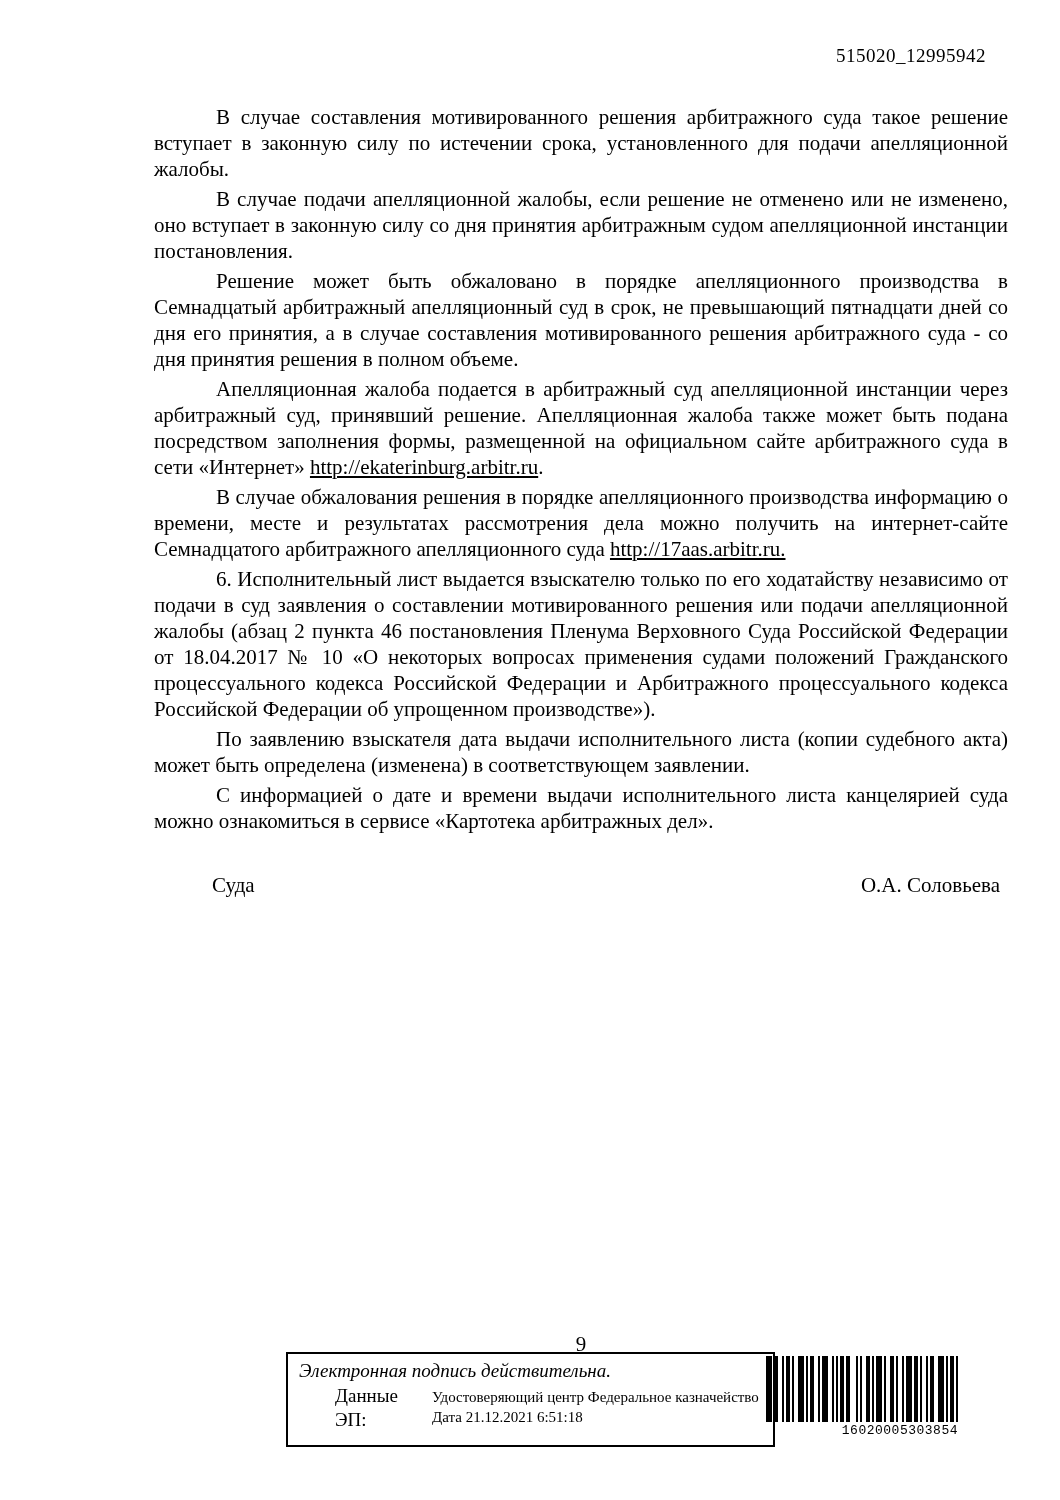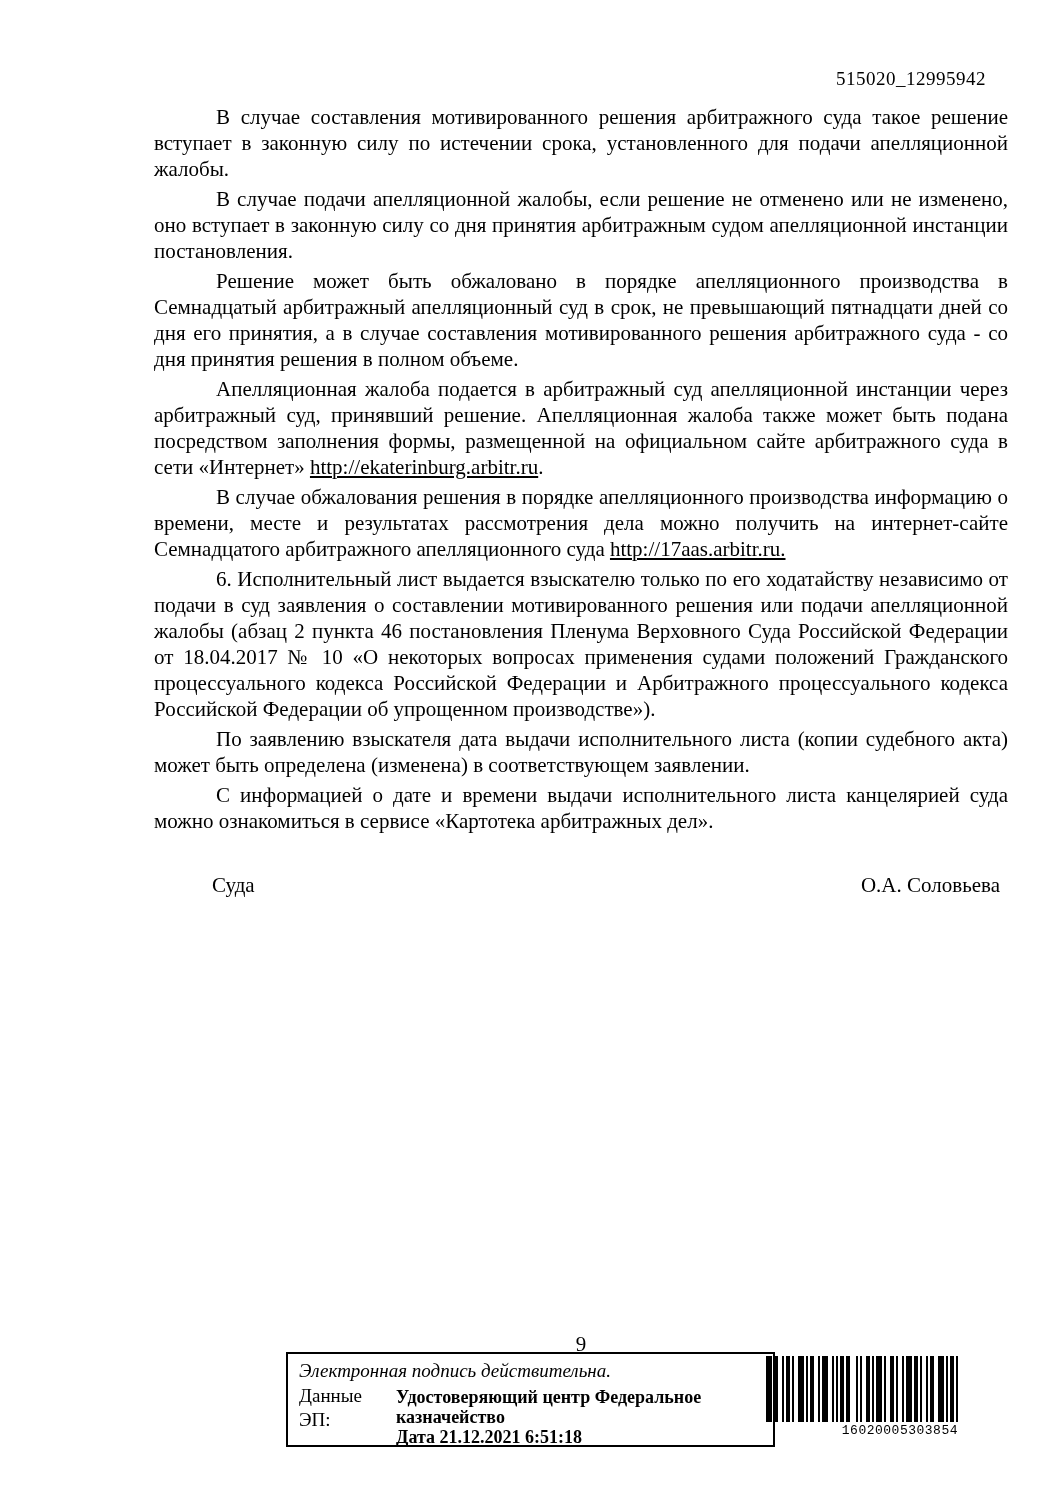--- a/index.html
+++ b/index.html
@@ -7,21 +7,21 @@
     position: relative;
     width: 1060px;
     height: 1500px;
     background: #ffffff;
     color: #000000;
     font-family: "Liberation Serif", serif;
     overflow: hidden;
   }
   .doc-number {
     position: absolute;
-    top: 68px;
+    top: 45px;
     right: 74px;
     font-size: 19px;
     letter-spacing: 0.5px;
   }
   .body-text {
     position: absolute;
     top: 100px;
     left: 150px;
     width: 862px;
     font-size: 21px;
@@ -75,26 +75,26 @@
   .stamp-row {
     display: flex;
     align-items: flex-start;
     margin-top: 1px;
   }
   .stamp-label {
     font-size: 19px;
     line-height: 24px;
     width: 97px;
     flex: 0 0 auto;
+    margin-left: 36px;
   }
   .stamp-details {
-    font-size: 18px;
+    font-size: 15px;
     line-height: 20px;
     padding-top: 3px;
-    font-weight: bold;
   }
   .barcode-wrap {
     position: absolute;
     left: 766px;
     top: 1356px;
     z-index: 3;
   }
   .barcode-bars {
     display: flex;
     height: 66px;

